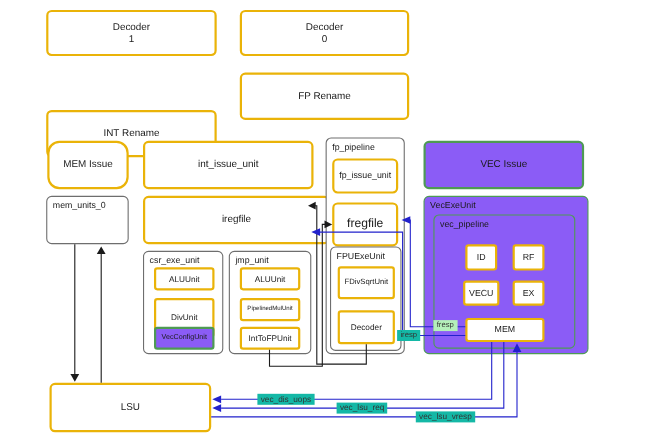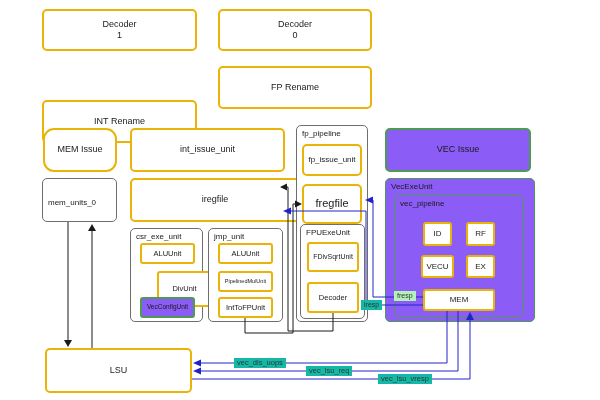--- a/index.html
+++ b/index.html
@@ -38,31 +38,31 @@
   .xxs { font-size: 5.5px; border-radius: 3px; }
   .cell { font-size: 8px; border-radius: 3px; text-align: center; }
 
   
   .b-decoder1 { left:42px; top:9px;  width:155px; height:42px; }
   .b-decoder0 { left:218px;top:9px;  width:154px; height:42px; }
   .b-int-rename { left:42px; top:66px; width:155px; height:43px;margin-top:34px; }
   .b-fp-rename  { left:218px;top:66px; width:154px; height:43px; }
   .b-mem-issue  { left:43px; top:128px; width:74px;  height:44px;border-radius:11px; }
   .b-int-issue  { left:130px;top:128px; width:155px; height:44px; }
-  .b-mem-units  { left:42px; top:178px; width:75px;  height:44px; padding-top:19px; padding-left:5px; }
+  .b-mem-units  { left:42px; top:178px; width:75px;  height:44px; padding-top:3px; padding-left:5px; }
   .b-iregfile   { left:130px;top:178px; width:170px; height:44px; }
   .b-fp-pipeline{ left:296px;top:125px; width:72px;  height:197px; }
   .b-fp-issue   { left:302px;top:144px; width:60px;  height:32px; font-size:8px; }
   .b-fregfile   { left:302px;top:184px; width:60px;  height:40px; font-size:11px;text-align:center; }
   .b-fpu-exe    { left:300px;top:224px; width:65px;  height:95px; }
   .b-fdivsqrt   { left:307px;top:242px; width:52px;  height:30px; font-size:7px; }
   .b-fpuunit    { left:307px;top:282px; width:52px;  height:31px; }
   .b-csr-exe    { left:130px;top:228px; width:73px;  height:94px; }
   .b-csr-alu    { left:140px;top:243px; width:55px;  height:21px; }
-  .b-div-unit   { left:140px;top:271px; width:55px;  height:36px;margin-left:17px; }
+  .b-div-unit   { left:140px;top:271px; width:55px;  height:36px; }
   .b-vec-config { left:140px;top:297px; width:55px;  height:21px; }
   .b-jmp-unit   { left:208px;top:228px; width:75px;  height:94px; }
   .b-jmp-alu    { left:218px;top:243px; width:55px;  height:21px; }
   .b-pmul       { left:218px;top:271px; width:55px;  height:21px; }
   .b-int2fp     { left:218px;top:297px; width:55px;  height:21px; }
   .b-vec-issue  { left:385px;top:128px; width:146px; height:44px; }
   .b-vec-exe    { left:385px;top:178px; width:150px; height:144px; }
   .b-vec-pipe   { left:394px;top:195px; width:129px; height:122px; }
   .b-id   { left:423px;top:222px; width:29px; height:24px; }
   .b-rf   { left:466px;top:222px; width:29px; height:24px; }

